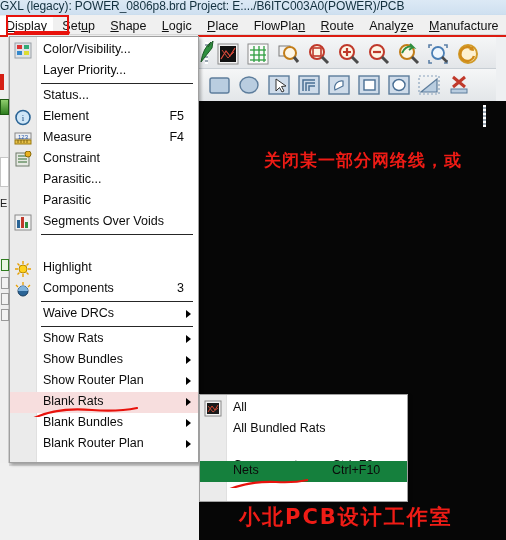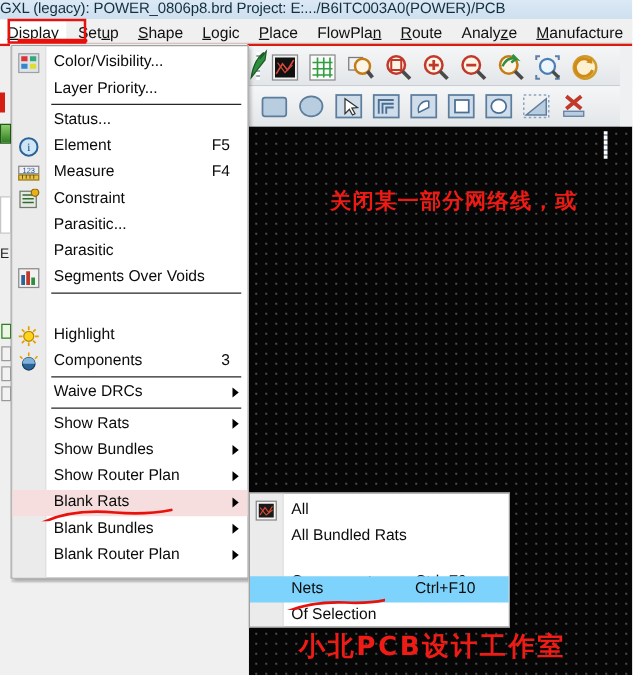--- a/index.html
+++ b/index.html
@@ -202,21 +202,21 @@
   }
   #sub-menu .gutter {
     position: absolute; left: 0; top: 0; width: 27px; height: 100%;
     background: #ebebeb; border-right: 1px solid #e0e0e0;
   }
   .srow {
     position: absolute; left: 0; width: 207px; height: 21px;
   }
   .srow .lbl { position:absolute; left: 33px; top: 2px; font-size:12.5px; color:#0b0b0b; white-space:nowrap; }
   .srow .acc { position:absolute; left: 132px; top: 2px; font-size:12.5px; color:#0b0b0b; }
-  .srow.hl { background:#7dd3fc; }
+  .srow.hl { background:#15803d; }
   #nets-underline { position:absolute; left:28px; top:83px; width:80px; height:10px; pointer-events:none; }
 
   
   #bottom-chrome {
     position:absolute; left:0px; top:463px; width:199px; height:77px;
     background:#f0f0f0;
   }
   #bottom-chrome .barline { position:absolute; left:9px; top:0px; width:190px; height:3px; background:#d9d9d9; }
 
   
@@ -596,22 +596,19 @@
     <div class="srow" style="top:61px">
       <span class="lbl">Components</span>
       <span class="acc">Ctrl+F9</span>
     </div>
 
     <div class="srow hl" style="top:66px">
       <span class="lbl">Nets</span>
       <span class="acc">Ctrl+F10</span>
     </div>
 
-    <div class="srow" style="top:87px">
-      <span class="lbl">Of Selection</span>
-    </div>
 
     <svg id="nets-underline" width="90" height="14">
       <path d="M2 11 Q22 3 48 4 Q66 5 80 2" stroke="#e8120c" stroke-width="2.2" fill="none" stroke-linecap="round"></path>
     </svg>
   </div>
 
 </div>
 
 </body></html>

